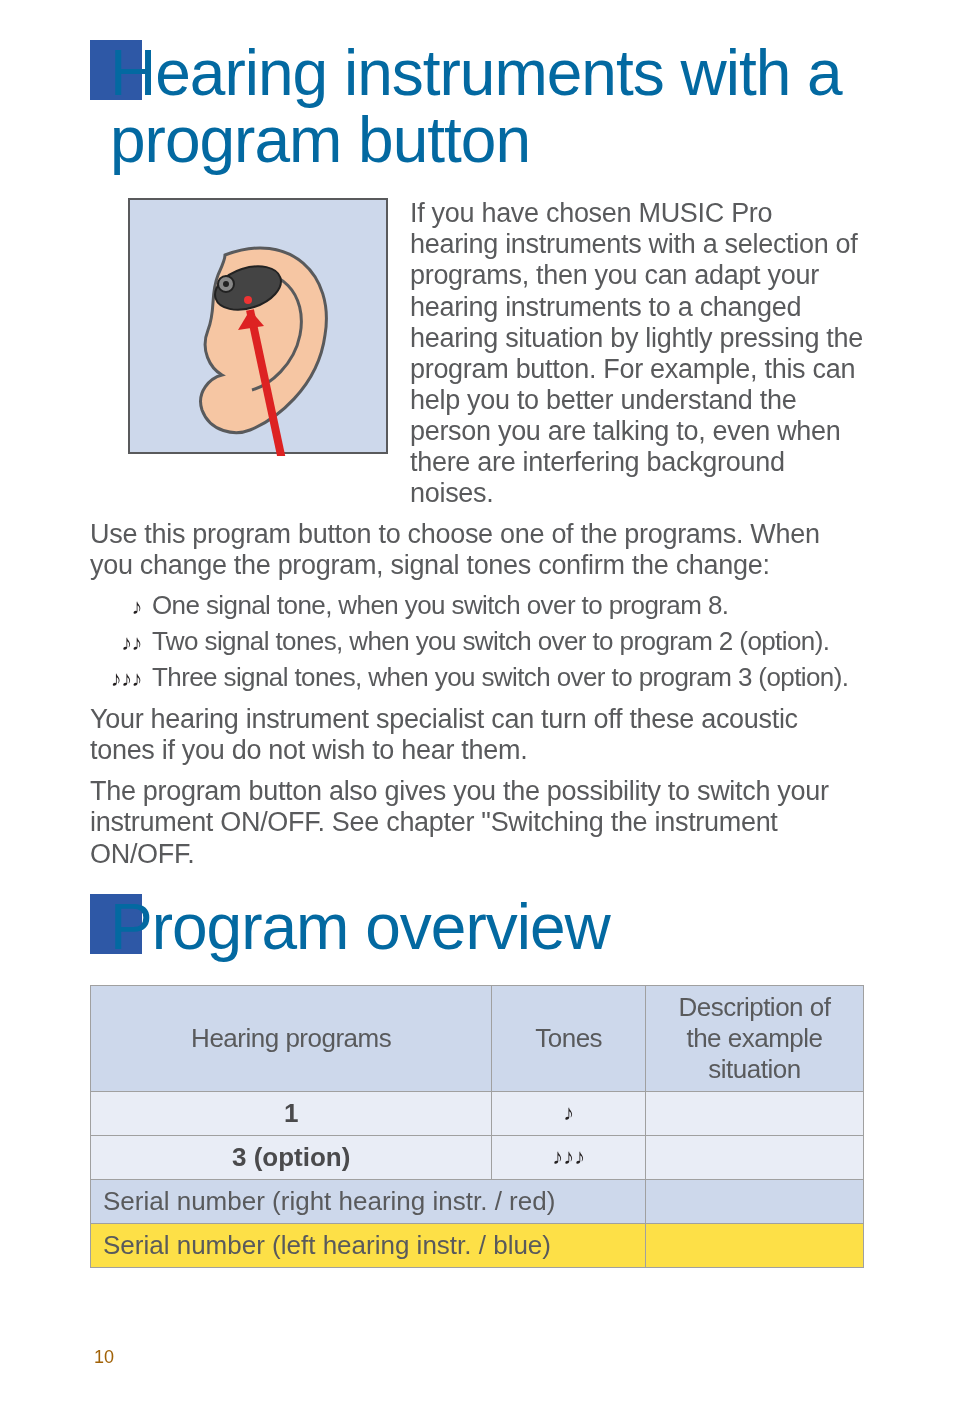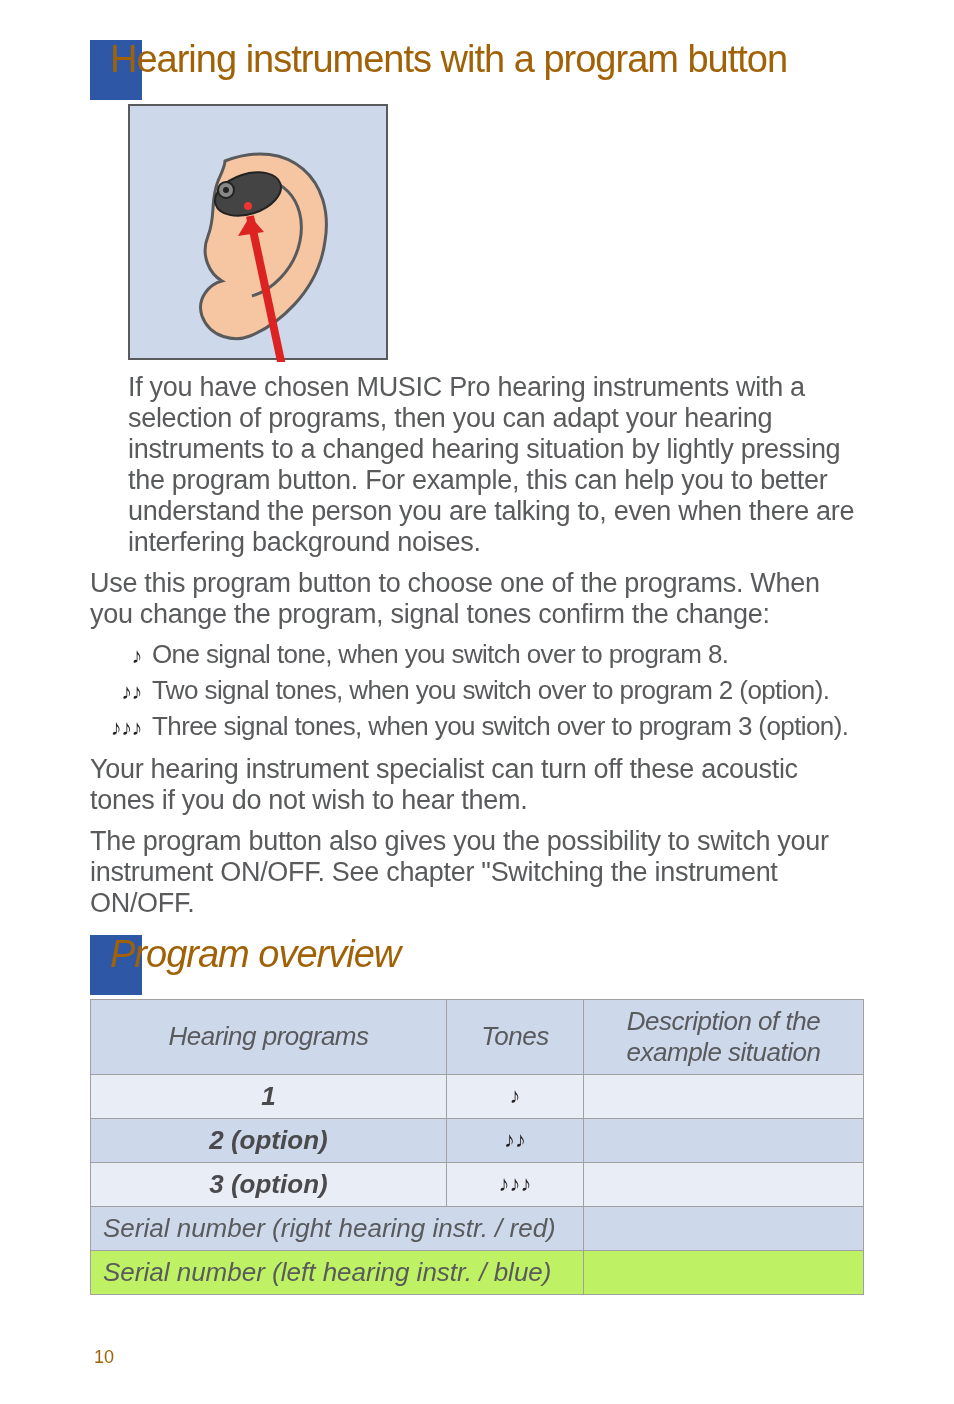--- a/index.html
+++ b/index.html
@@ -20,34 +20,33 @@
     left: 0;
     top: 0;
     width: 52px;
     height: 60px;
     background: #2e58a6;
     z-index: 0;
   }
   .heading {
     position: relative;
     z-index: 1;
-    font-size: 38px;
+    font-size: 64px;
     font-weight: 400;
-    color: #a16207;
+    color: #0369a1;
     line-height: 1.05;
     letter-spacing: -1px;
     padding-left: 20px;
   }
   .image-and-text {
     display: flex;
-    gap: 12px;
+    gap: 22px;
     margin-top: 20px;
     margin-bottom: 6px;
     padding-left: 38px;
-    flex-direction: column;
   }
   .diagram {
     width: 260px;
     height: 256px;
     background: #cdd8eb;
     border: 2px solid #595a5c;
     flex-shrink: 0;
   }
   .intro-text, .para {
     font-size: 27px;
@@ -70,22 +69,21 @@
     margin: 2px 0;
   }
   .tone-icon {
     width: 52px;
     flex-shrink: 0;
     text-align: right;
     font-size: 22px;
     color: #231f20;
   }
   .section2 {
-    margin-top: 16px;
-    font-style: italic;
+    margin-top: 24px;
   }
   .table {
     border-collapse: collapse;
     width: 100%;
     margin-top: 6px;
     font-size: 26px;
     color: #595a5c;
   }
   .table th, .table td {
     border: 1px solid #a0a0a0;
@@ -98,21 +96,21 @@
     font-weight: 400;
     text-align: center;
     letter-spacing: -0.5px;
   }
   .table .center { text-align: center; }
   .table .row-even { background: #e9edf6; }
   .table .row-odd { background: #cdd8eb; }
   .table .bold { font-weight: 700; color: #4a4a4c; }
   .table .notes-wide { font-size: 22px; font-weight: 700; color: #231f20; }
   .serial-row td { background: #cdd8eb; font-weight: 400; }
-  .serial-row-alt td { background: #bef264; font-weight: 400; }
+  .serial-row-alt td { background: #fde047; font-weight: 400; }
   .page-num {
     position: absolute;
     bottom: 36px;
     left: 94px;
     font-size: 18px;
     color: #a16207;
   }
 </style>
 </head>
 <body>
@@ -172,32 +170,27 @@
         <tr>
       <th style="width:240px;">Hearing programs</th>
       <th style="width:90px;">Tones</th>
       <th>Description of the example situation</th>
     </tr>
     <tr class="row-even">
       <td class="center bold">1</td>
       <td class="center notes-wide">♪</td>
       <td></td>
     </tr>
-    <tr class="row-odd">
-      <td class="center bold">2 (option)</td>
-      <td class="center notes-wide">♪♪</td>
-      <td></td>
-    </tr>
     <tr class="row-even">
       <td class="center bold">3 (option)</td>
       <td class="center notes-wide">♪♪♪</td>
       <td></td>
     </tr>
     <tr class="serial-row">
-      <td colspan="2" style="width:493px;">Serial number (right hearing instr. / red)</td>
+      <td colspan="2" style="width:555px;">Serial number (right hearing instr. / red)</td>
       <td></td>
     </tr>
     <tr class="serial-row-alt">
       <td colspan="2">Serial number (left hearing instr. / blue)</td>
       <td></td>
     </tr>
   </tbody>
     </table>
 </div>
 

